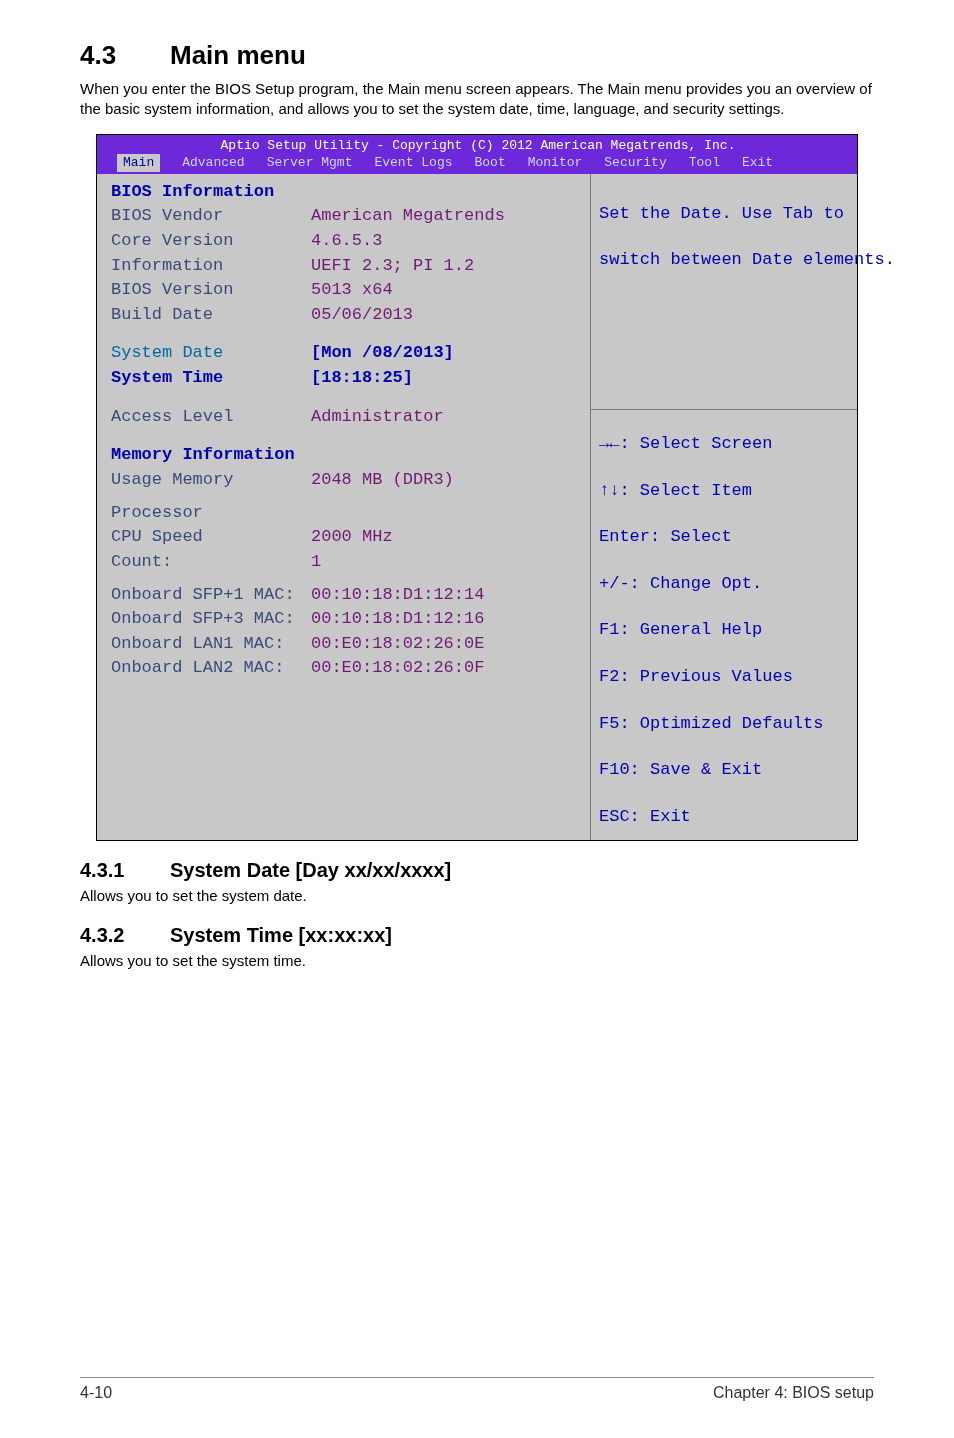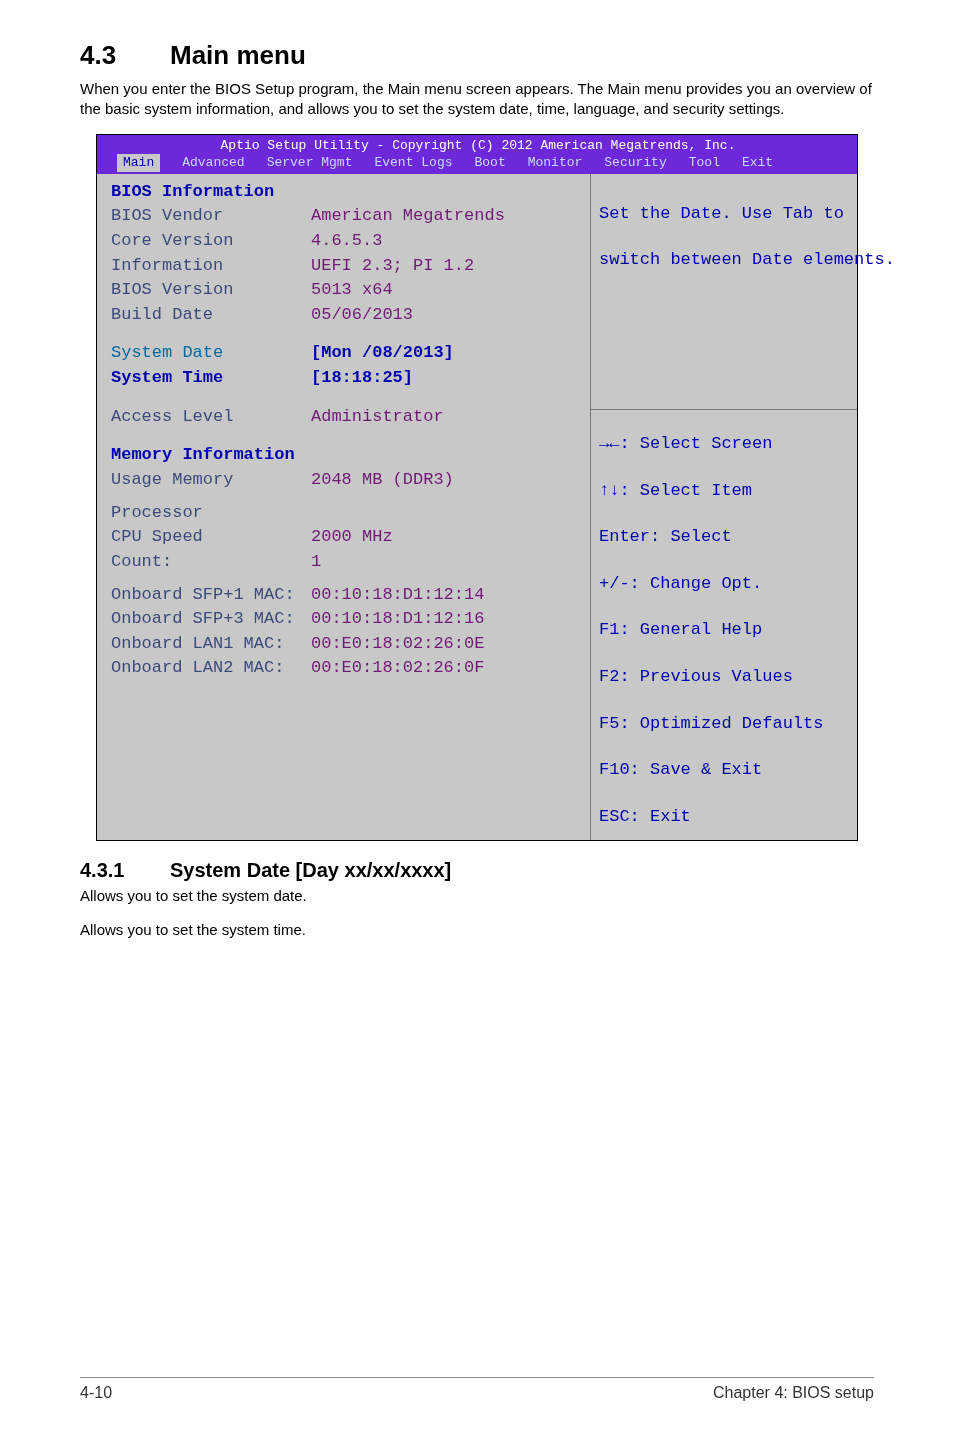--- a/index.html
+++ b/index.html
@@ -214,19 +214,22 @@
         <div class="help-line">ESC: Exit</div>
       </div>
     </div>
   </div>
 
   <h3 class="h2">
     <span class="num">4.3.1</span><span>System Date [Day xx/xx/xxxx]</span>
   </h3>
   <p class="body-text">Allows you to set the system date.</p>
 
+  <h3 class="h2">
+    <span class="num">4.3.2</span><span>System Time [xx:xx:xx]</span>
+  </h3>
   <p class="body-text">Allows you to set the system time.</p>
 
   <div class="footer">
     <span>4-10</span>
     <span>Chapter 4: BIOS setup</span>
   </div>
 </div>
 
 </body></html>

